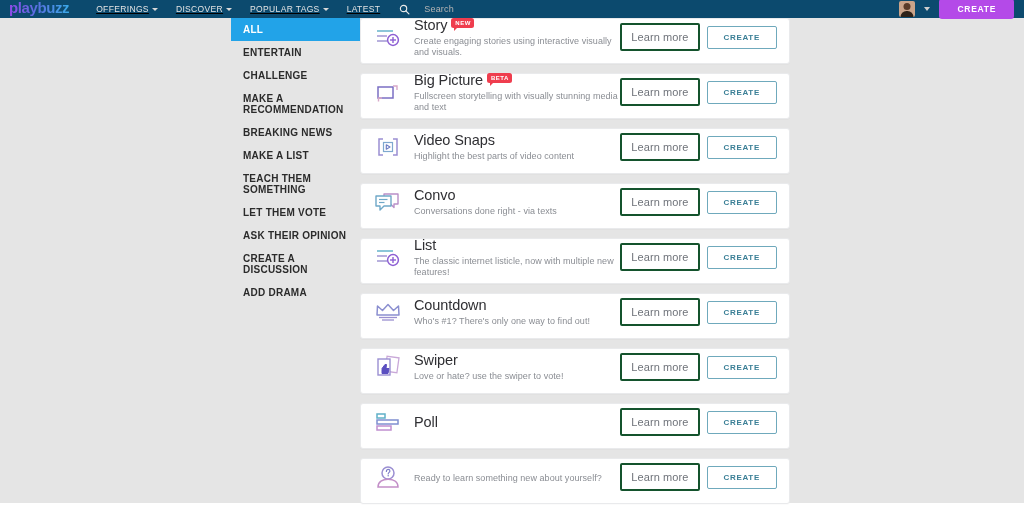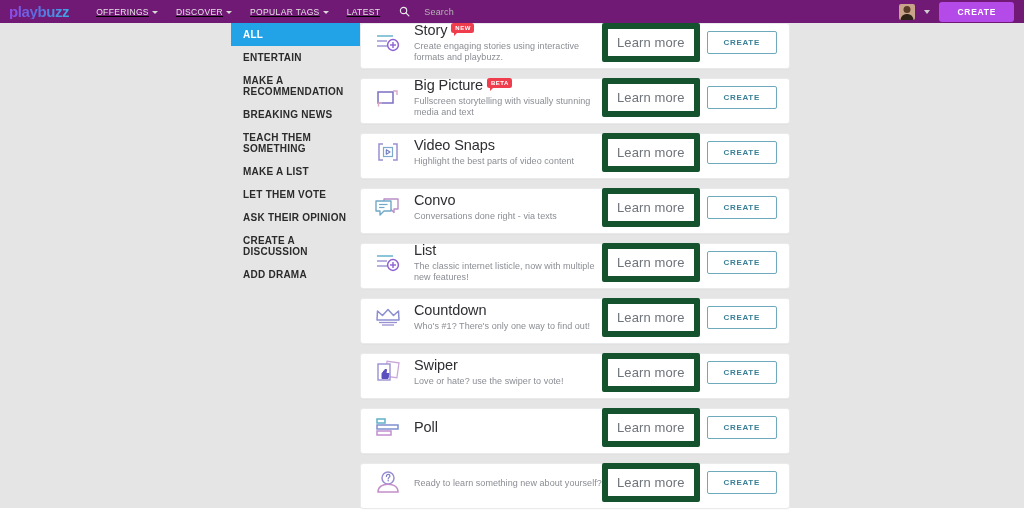--- a/index.html
+++ b/index.html
@@ -9,24 +9,23 @@
     height: 510px;
     overflow: hidden;
     background: #ffffff;
     font-family: "Liberation Sans", sans-serif;
     -webkit-font-smoothing: antialiased;
   }
 
   
   .topbar {
     position: relative;
-    height: 23px;
-    background: #701a75;
+    height: 18px;
+    background: #0c4a6e;
     display: flex;
-    align-items: center;
     padding: 0 10px 0 9px;
     z-index: 50;
   }
   .brand {
     font-size: 15px;
     font-weight: 700;
     letter-spacing: -0.4px;
     background: linear-gradient(90deg,#8f49e8 0%,#5a6fe0 45%,#3aa9e8 100%);
     -webkit-background-clip: text;
     background-clip: text;
@@ -184,24 +183,24 @@
   }
   .card-desc {
     font-size: 9px;
     color: #8a8d93;
     margin-top: 2px;
     line-height: 11px;
     letter-spacing: .05px;
   }
   .card-actions { display: flex; align-items: center; gap: 7px; flex: none; }
   .btn-learn {
-    font-size: 13px;
+    font-size: 11px;
     color: #6f737a;
     background: #fff;
-    border: 6px solid #14532d;
+    border: 2px solid #14532d;
     border-radius: 2px;
     padding: 6px 9px;
     cursor: pointer;
     white-space: nowrap;
     letter-spacing: .1px;
     font-family: "Liberation Sans", sans-serif;
   }
   .btn-create {
     font-size: 8px;
     font-weight: 700;
@@ -256,24 +255,25 @@
     <i class="user-caret"></i>
     <button class="create-btn">CREATE</button>
   </div>
 </div>
 
 <div class="page">
 
   <nav class="sidebar">
     <div class="side-item active">ALL</div>
     <div class="side-item">ENTERTAIN</div>
+    <div class="side-item">CHALLENGE</div>
     <div class="side-item">MAKE A RECOMMENDATION</div>
     <div class="side-item">BREAKING NEWS</div>
+    <div class="side-item">MAKE A LIST</div>
     <div class="side-item">TEACH THEM SOMETHING</div>
-    <div class="side-item">MAKE A LIST</div>
     <div class="side-item">LET THEM VOTE</div>
     <div class="side-item">ASK THEIR OPINION</div>
     <div class="side-item">CREATE A DISCUSSION</div>
     <div class="side-item">ADD DRAMA</div>
   </nav>
 
   <main class="content">
 
     <div class="card">
       <div class="card-icon">
@@ -284,21 +284,21 @@
           <circle cx="18" cy="14" r="5.4" fill="#fff" stroke="#8d5fd3" stroke-width="1.5"></circle>
           <line x1="18" y1="11" x2="18" y2="17" stroke="#8d5fd3" stroke-width="1.4"></line>
           <line x1="15" y1="14" x2="21" y2="14" stroke="#8d5fd3" stroke-width="1.4"></line>
         </svg>
       </div>
       <div class="card-text">
         <div class="card-title-row">
           <span class="card-title">Story</span>
           <span class="badge">NEW</span>
         </div>
-        <div class="card-desc">Create engaging stories using interactive formats and playbuzz.</div>
+        <div class="card-desc">Create engaging stories using interactive visually and visuals.</div>
       </div>
       <div class="card-actions">
         <button class="btn-learn">Learn more</button>
         <button class="btn-create">CREATE</button>
       </div>
     </div>
 
     <div class="card">
       <div class="card-icon">
         <svg width="26" height="22" viewBox="0 0 26 22">

